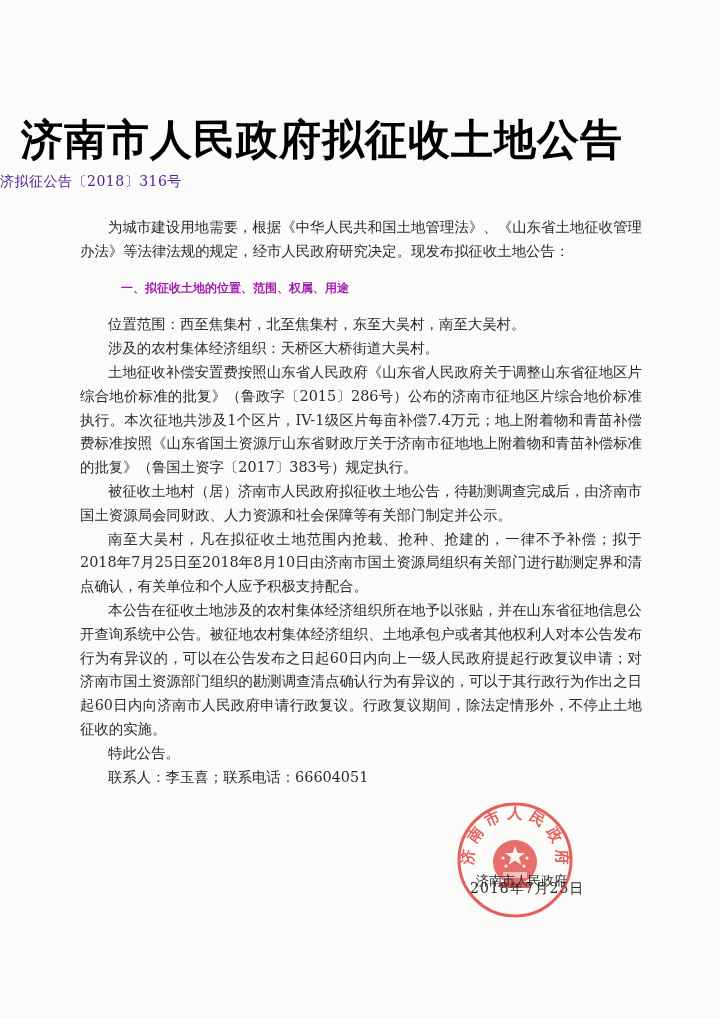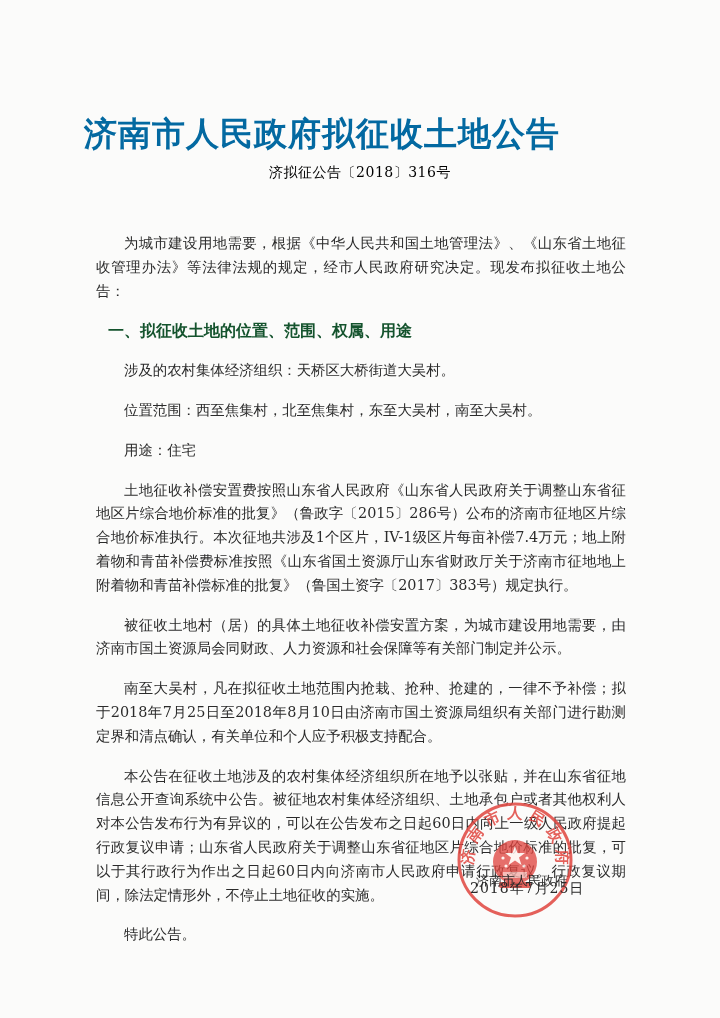--- a/index.html
+++ b/index.html
@@ -3,59 +3,59 @@
 <meta charset="utf-8">
 <style>
   html, body { margin: 0; padding: 0; }
   body {
     width: 720px; height: 1018px; background: #fbfbfa; position: relative; overflow: hidden;
     font-family: "DejaVu Serif", "Liberation Serif", serif; color: #2a2a2a;
   }
   .title {
     position: absolute; left: 0; width: 644px; top: 112px; text-align: center;
     font-family: "DejaVu Sans", "Liberation Sans", sans-serif; font-weight: bold;
-    font-size: 33px; letter-spacing: 1px; color: #0369a1;
+    font-size: 42px; letter-spacing: 1px; color: #000000;
   }
   .docno {
-    position: absolute; left: 0; width: 720px; top: 164px; text-align: center;
-    font-size: 14px; color: #000000; letter-spacing: 0.5px;
+    position: absolute; left: 0; width: 720px; top: 173px; text-align: left;
+    font-size: 14px; color: #4c1d95; letter-spacing: 0.5px;
   }
   .body {
     position: absolute; left: 80px; top: 216px; width: 562px;
     font-size: 14.4px; line-height: 23.8px; color: #2b2b2b;
   }
-  .p { margin: 16px; text-indent: 28px; text-align: justify; text-align-last: left; }
-  .h { margin: 0; text-indent: 28px; font-family: "DejaVu Sans", "Liberation Sans", sans-serif; font-weight: bold; font-size: 16px; color: #14532d; }
+  .p { margin: 0; text-indent: 28px; text-align: justify; text-align-last: left; }
+  .h { margin: 13px; text-indent: 28px; font-family: "DejaVu Sans", "Liberation Sans", sans-serif; font-weight: bold; font-size: 12px; color: #a21caf; }
   .signoff {
     position: absolute; left: 470px; top: 880px; font-size: 14px; color: #2a2a2a; z-index: 3;
   }
   .signoff .org { display: block; position: absolute; left: 6px; top: -8px; white-space: nowrap; font-size: 13px; }
   .signoff .date { display: block; position: absolute; top: 0; white-space: nowrap; letter-spacing: 1px; }
   .seal { position: absolute; left: 455px; top: 800px; width: 120px; height: 120px; z-index: 2; opacity: 0.85; }
 </style>
 </head>
 <body>
 
 <div class="title">济南市人民政府拟征收土地公告</div>
 <div class="docno">济拟征公告〔2018〕316号</div>
 
 <div class="body">
   <p class="p">为城市建设用地需要，根据《中华人民共和国土地管理法》、《山东省土地征收管理办法》等法律法规的规定，经市人民政府研究决定。现发布拟征收土地公告：</p>
 
   <p class="h">一、拟征收土地的位置、范围、权属、用途</p>
+  <p class="p">位置范围：西至焦集村，北至焦集村，东至大吴村，南至大吴村。</p>
   <p class="p">涉及的农村集体经济组织：天桥区大桥街道大吴村。</p>
-  <p class="p">位置范围：西至焦集村，北至焦集村，东至大吴村，南至大吴村。</p>
-  <p class="p">用途：住宅</p>
 
   <p class="p">土地征收补偿安置费按照山东省人民政府《山东省人民政府关于调整山东省征地区片综合地价标准的批复》（鲁政字〔2015〕286号）公布的济南市征地区片综合地价标准执行。本次征地共涉及1个区片，IV-1级区片每亩补偿7.4万元；地上附着物和青苗补偿费标准按照《山东省国土资源厅山东省财政厅关于济南市征地地上附着物和青苗补偿标准的批复》（鲁国土资字〔2017〕383号）规定执行。</p>
-  <p class="p">被征收土地村（居）的具体土地征收补偿安置方案，为城市建设用地需要，由济南市国土资源局会同财政、人力资源和社会保障等有关部门制定并公示。</p>
+  <p class="p">被征收土地村（居）济南市人民政府拟征收土地公告，待勘测调查完成后，由济南市国土资源局会同财政、人力资源和社会保障等有关部门制定并公示。</p>
 
   <p class="p">南至大吴村，凡在拟征收土地范围内抢栽、抢种、抢建的，一律不予补偿；拟于2018年7月25日至2018年8月10日由济南市国土资源局组织有关部门进行勘测定界和清点确认，有关单位和个人应予积极支持配合。</p>
-  <p class="p">本公告在征收土地涉及的农村集体经济组织所在地予以张贴，并在山东省征地信息公开查询系统中公告。被征地农村集体经济组织、土地承包户或者其他权利人对本公告发布行为有异议的，可以在公告发布之日起60日内向上一级人民政府提起行政复议申请；山东省人民政府关于调整山东省征地区片综合地价标准的批复，可以于其行政行为作出之日起60日内向济南市人民政府申请行政复议。行政复议期间，除法定情形外，不停止土地征收的实施。</p>
+  <p class="p">本公告在征收土地涉及的农村集体经济组织所在地予以张贴，并在山东省征地信息公开查询系统中公告。被征地农村集体经济组织、土地承包户或者其他权利人对本公告发布行为有异议的，可以在公告发布之日起60日内向上一级人民政府提起行政复议申请；对济南市国土资源部门组织的勘测调查清点确认行为有异议的，可以于其行政行为作出之日起60日内向济南市人民政府申请行政复议。行政复议期间，除法定情形外，不停止土地征收的实施。</p>
   <p class="p">特此公告。</p>
+  <p class="p">联系人：李玉喜；联系电话：66604051</p>
 </div>
 
 <svg class="seal" viewBox="0 0 120 120">
   <defs>
     <path id="sealArc" d="M 22 78 A 42 42 0 1 1 98 78"></path>
   </defs>
   <circle cx="60" cy="60" r="56" fill="none" stroke="#e0453f" stroke-width="3"></circle>
   <text font-size="15" fill="#e0453f" font-family="DejaVu Sans, sans-serif" font-weight="bold" letter-spacing="6">
     <textPath href="#sealArc" startOffset="8%">济南市人民政府</textPath>
   </text>

